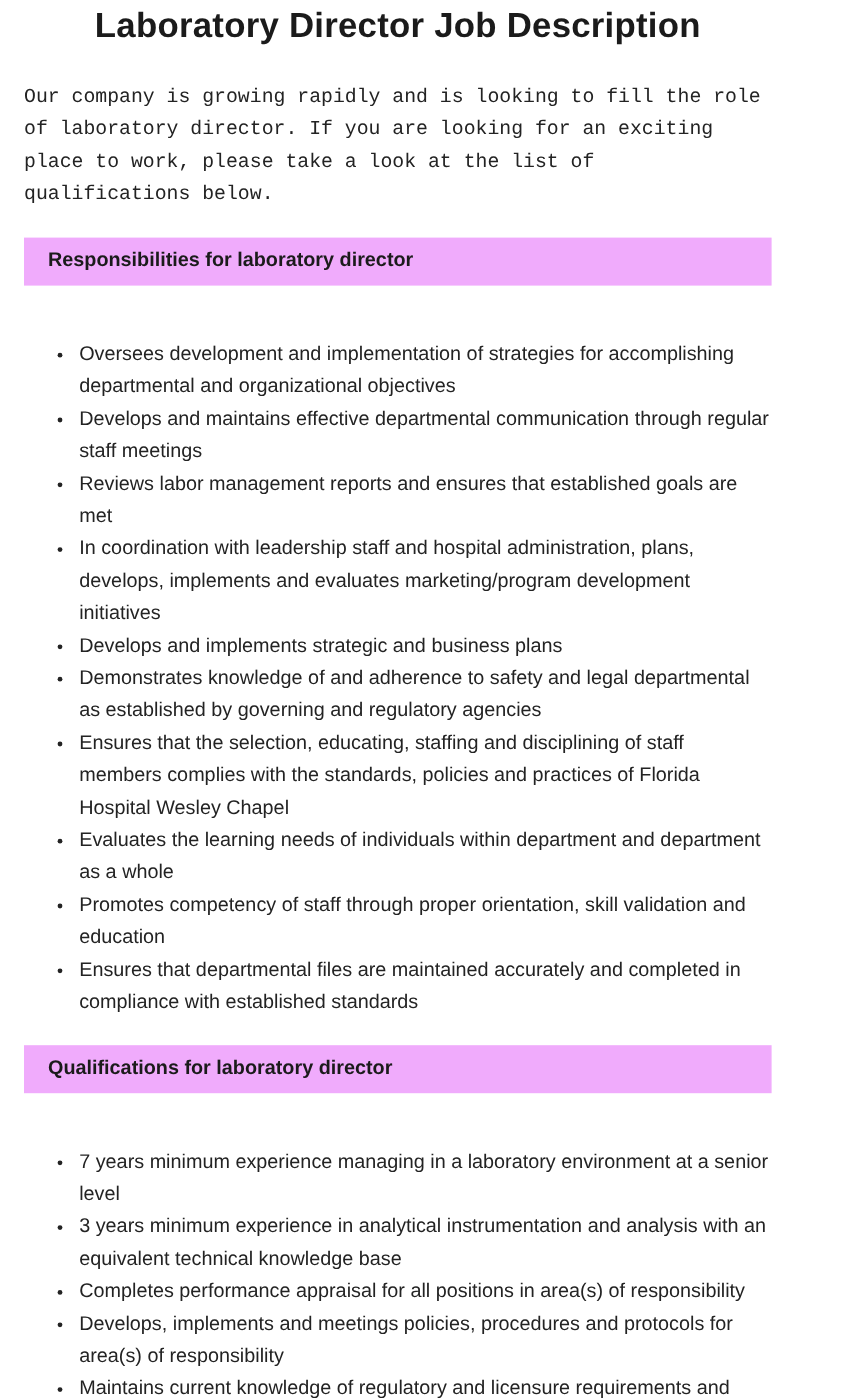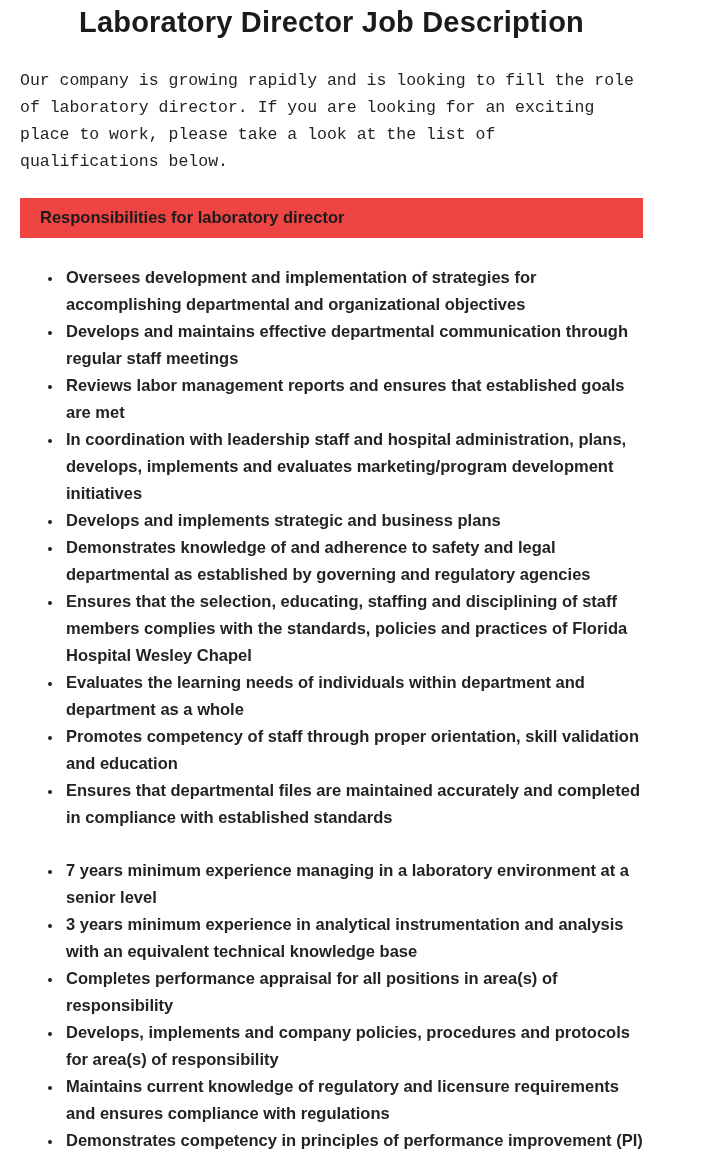--- a/index.html
+++ b/index.html
@@ -34,33 +34,32 @@
 
     p.intro {
       font-size: 16.5px;
       line-height: 27px;
       color: #232323;
       margin-bottom: 23px;
       font-family: Liberation Mono, monospace;
     }
 
     .section-header {
-      background: #ef4444;
+      background: #f0abfc;
       font-size: 16.5px;
       font-weight: 700;
       color: #1b1b1b;
       padding: 9px 20px 10px 20px;
       line-height: 21px;
     }
 
     ul.bullet-list {
-      margin: 26px 0 22px 0;
+      margin: 44px 0 22px 0;
       padding-left: 43px;
       list-style: disc outside;
-      font-weight: bold;
     }
 
     ul.bullet-list li {
       font-size: 16.5px;
       line-height: 27px;
       padding-left: 3px;
       color: #232323;
     }
 
     ul.bullet-list li::marker {
@@ -89,23 +88,24 @@
       <li>Develops and implements strategic and business plans</li>
       <li>Demonstrates knowledge of and adherence to safety and legal departmental as established by governing and regulatory agencies</li>
       <li>Ensures that the selection, educating, staffing and disciplining of staff members complies with the standards, policies and practices of Florida Hospital Wesley Chapel</li>
       <li>Evaluates the learning needs of individuals within department and department as a whole</li>
       <li>Promotes competency of staff through proper orientation, skill validation and education</li>
       <li>Ensures that departmental files are maintained accurately and completed in compliance with established standards</li>
     </ul>
   </section>
 
   <section>
+    <div class="section-header">Qualifications for laboratory director</div>
     <ul class="bullet-list">
       <li>7 years minimum experience managing in a laboratory environment at a senior level</li>
       <li>3 years minimum experience in analytical instrumentation and analysis with an equivalent technical knowledge base</li>
       <li>Completes performance appraisal for all positions in area(s) of responsibility</li>
-      <li>Develops, implements and company policies, procedures and protocols for area(s) of responsibility</li>
+      <li>Develops, implements and meetings policies, procedures and protocols for area(s) of responsibility</li>
       <li>Maintains current knowledge of regulatory and licensure requirements and ensures compliance with regulations</li>
       <li>Demonstrates competency in principles of performance improvement (PI)</li>
     </ul>
   </section>
 
 </main>
 
 </body></html>

